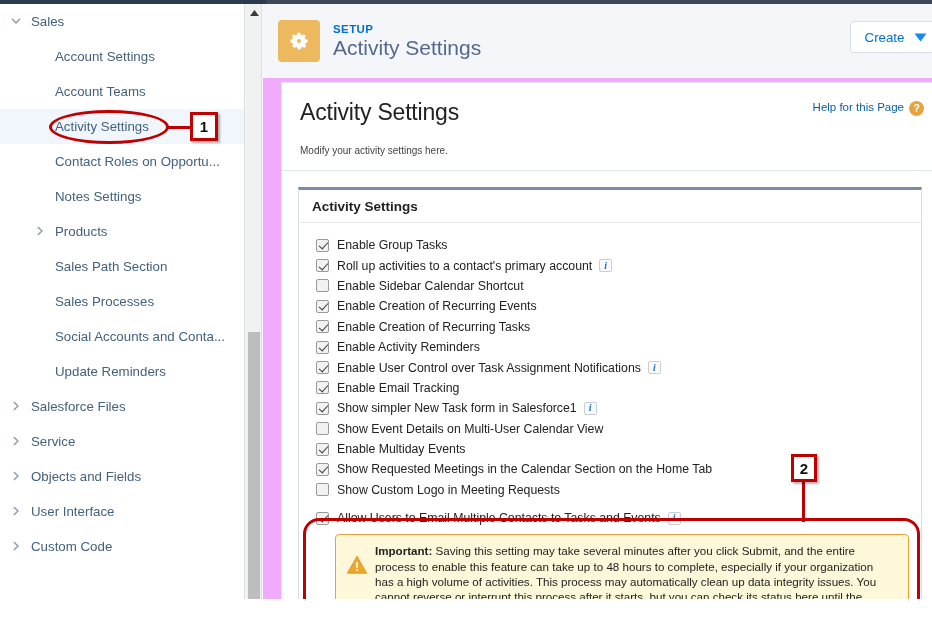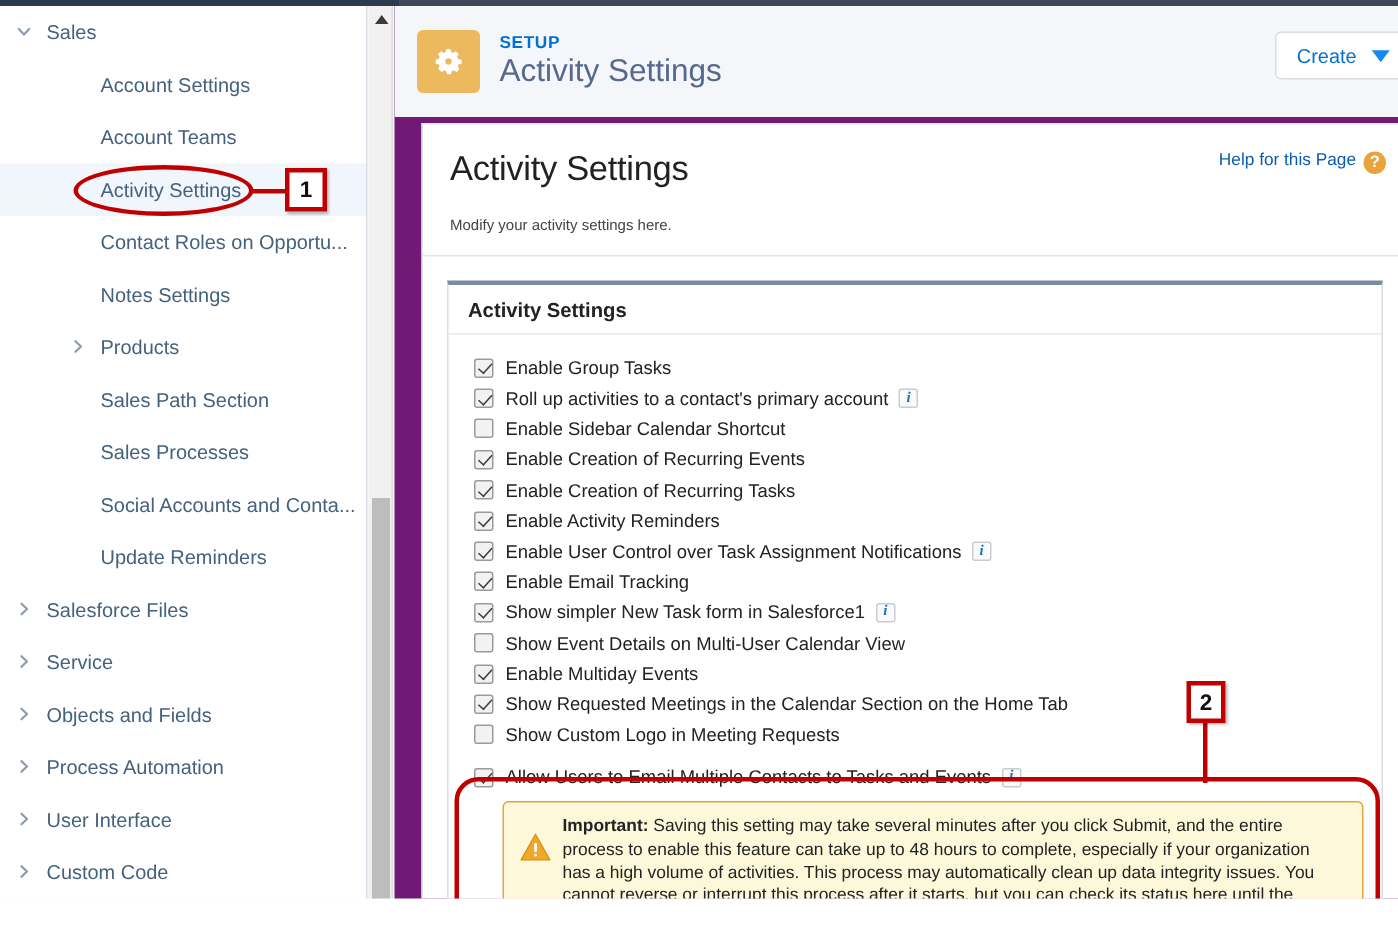--- a/index.html
+++ b/index.html
@@ -46,21 +46,21 @@
     position: relative;
     height: 35px;
     display: flex;
     align-items: center;
     font-size: 13.3px;
     color: #16325c;
     white-space: nowrap;
     cursor: pointer;
   }
   .side-row.lvl0 { padding-left: 10px; }
-  .side-row.lvl1 { padding-left: 46px; }
+  .side-row.lvl1 { padding-left: 34px; }
   .side-row.active { background: #f0f6fb; }
   .side-row .twisty {
     width: 14px; height: 14px;
     margin-right: 7px;
     flex: none;
     position: relative;
     color: #8b9bb0;
   }
   .side-row .twisty svg { display: block; }
   .side-row .twisty-spacer { width: 21px; flex: none; }
@@ -89,21 +89,21 @@
     height: 287px;
     background: #bdbdbd;
     border-radius: 0;
   }
 
   
   #main {
     position: absolute;
     left: 263px; top: 4px;
     width: 669px; height: 615px;
-    background: #701a75;
+    background: #f0abfc;
     overflow: hidden;
   }
 
   
   #setup-header {
     position: absolute;
     left: 0; top: 0;
     width: 669px; height: 74px;
     background: #f4f6f9;
     display: flex;
@@ -450,28 +450,20 @@
             </svg>
           </span>
           <span class="side-label">Objects and Fields</span>
         </div>
         <div class="side-row lvl0">
           <span class="twisty">
             <svg width="12" height="12" viewBox="0 0 12 12">
               <path d="M4.3 2.5 L8 6 L4.3 9.5" fill="none" stroke="#8b9bb0" stroke-width="1.5" stroke-linecap="round" stroke-linejoin="round"></path>
             </svg>
           </span>
-          <span class="side-label">Process Automation</span>
-        </div>
-        <div class="side-row lvl0">
-          <span class="twisty">
-            <svg width="12" height="12" viewBox="0 0 12 12">
-              <path d="M4.3 2.5 L8 6 L4.3 9.5" fill="none" stroke="#8b9bb0" stroke-width="1.5" stroke-linecap="round" stroke-linejoin="round"></path>
-            </svg>
-          </span>
           <span class="side-label">User Interface</span>
         </div>
         <div class="side-row lvl0">
           <span class="twisty">
             <svg width="12" height="12" viewBox="0 0 12 12">
               <path d="M4.3 2.5 L8 6 L4.3 9.5" fill="none" stroke="#8b9bb0" stroke-width="1.5" stroke-linecap="round" stroke-linejoin="round"></path>
             </svg>
           </span>
           <span class="side-label">Custom Code</span>
         </div>

